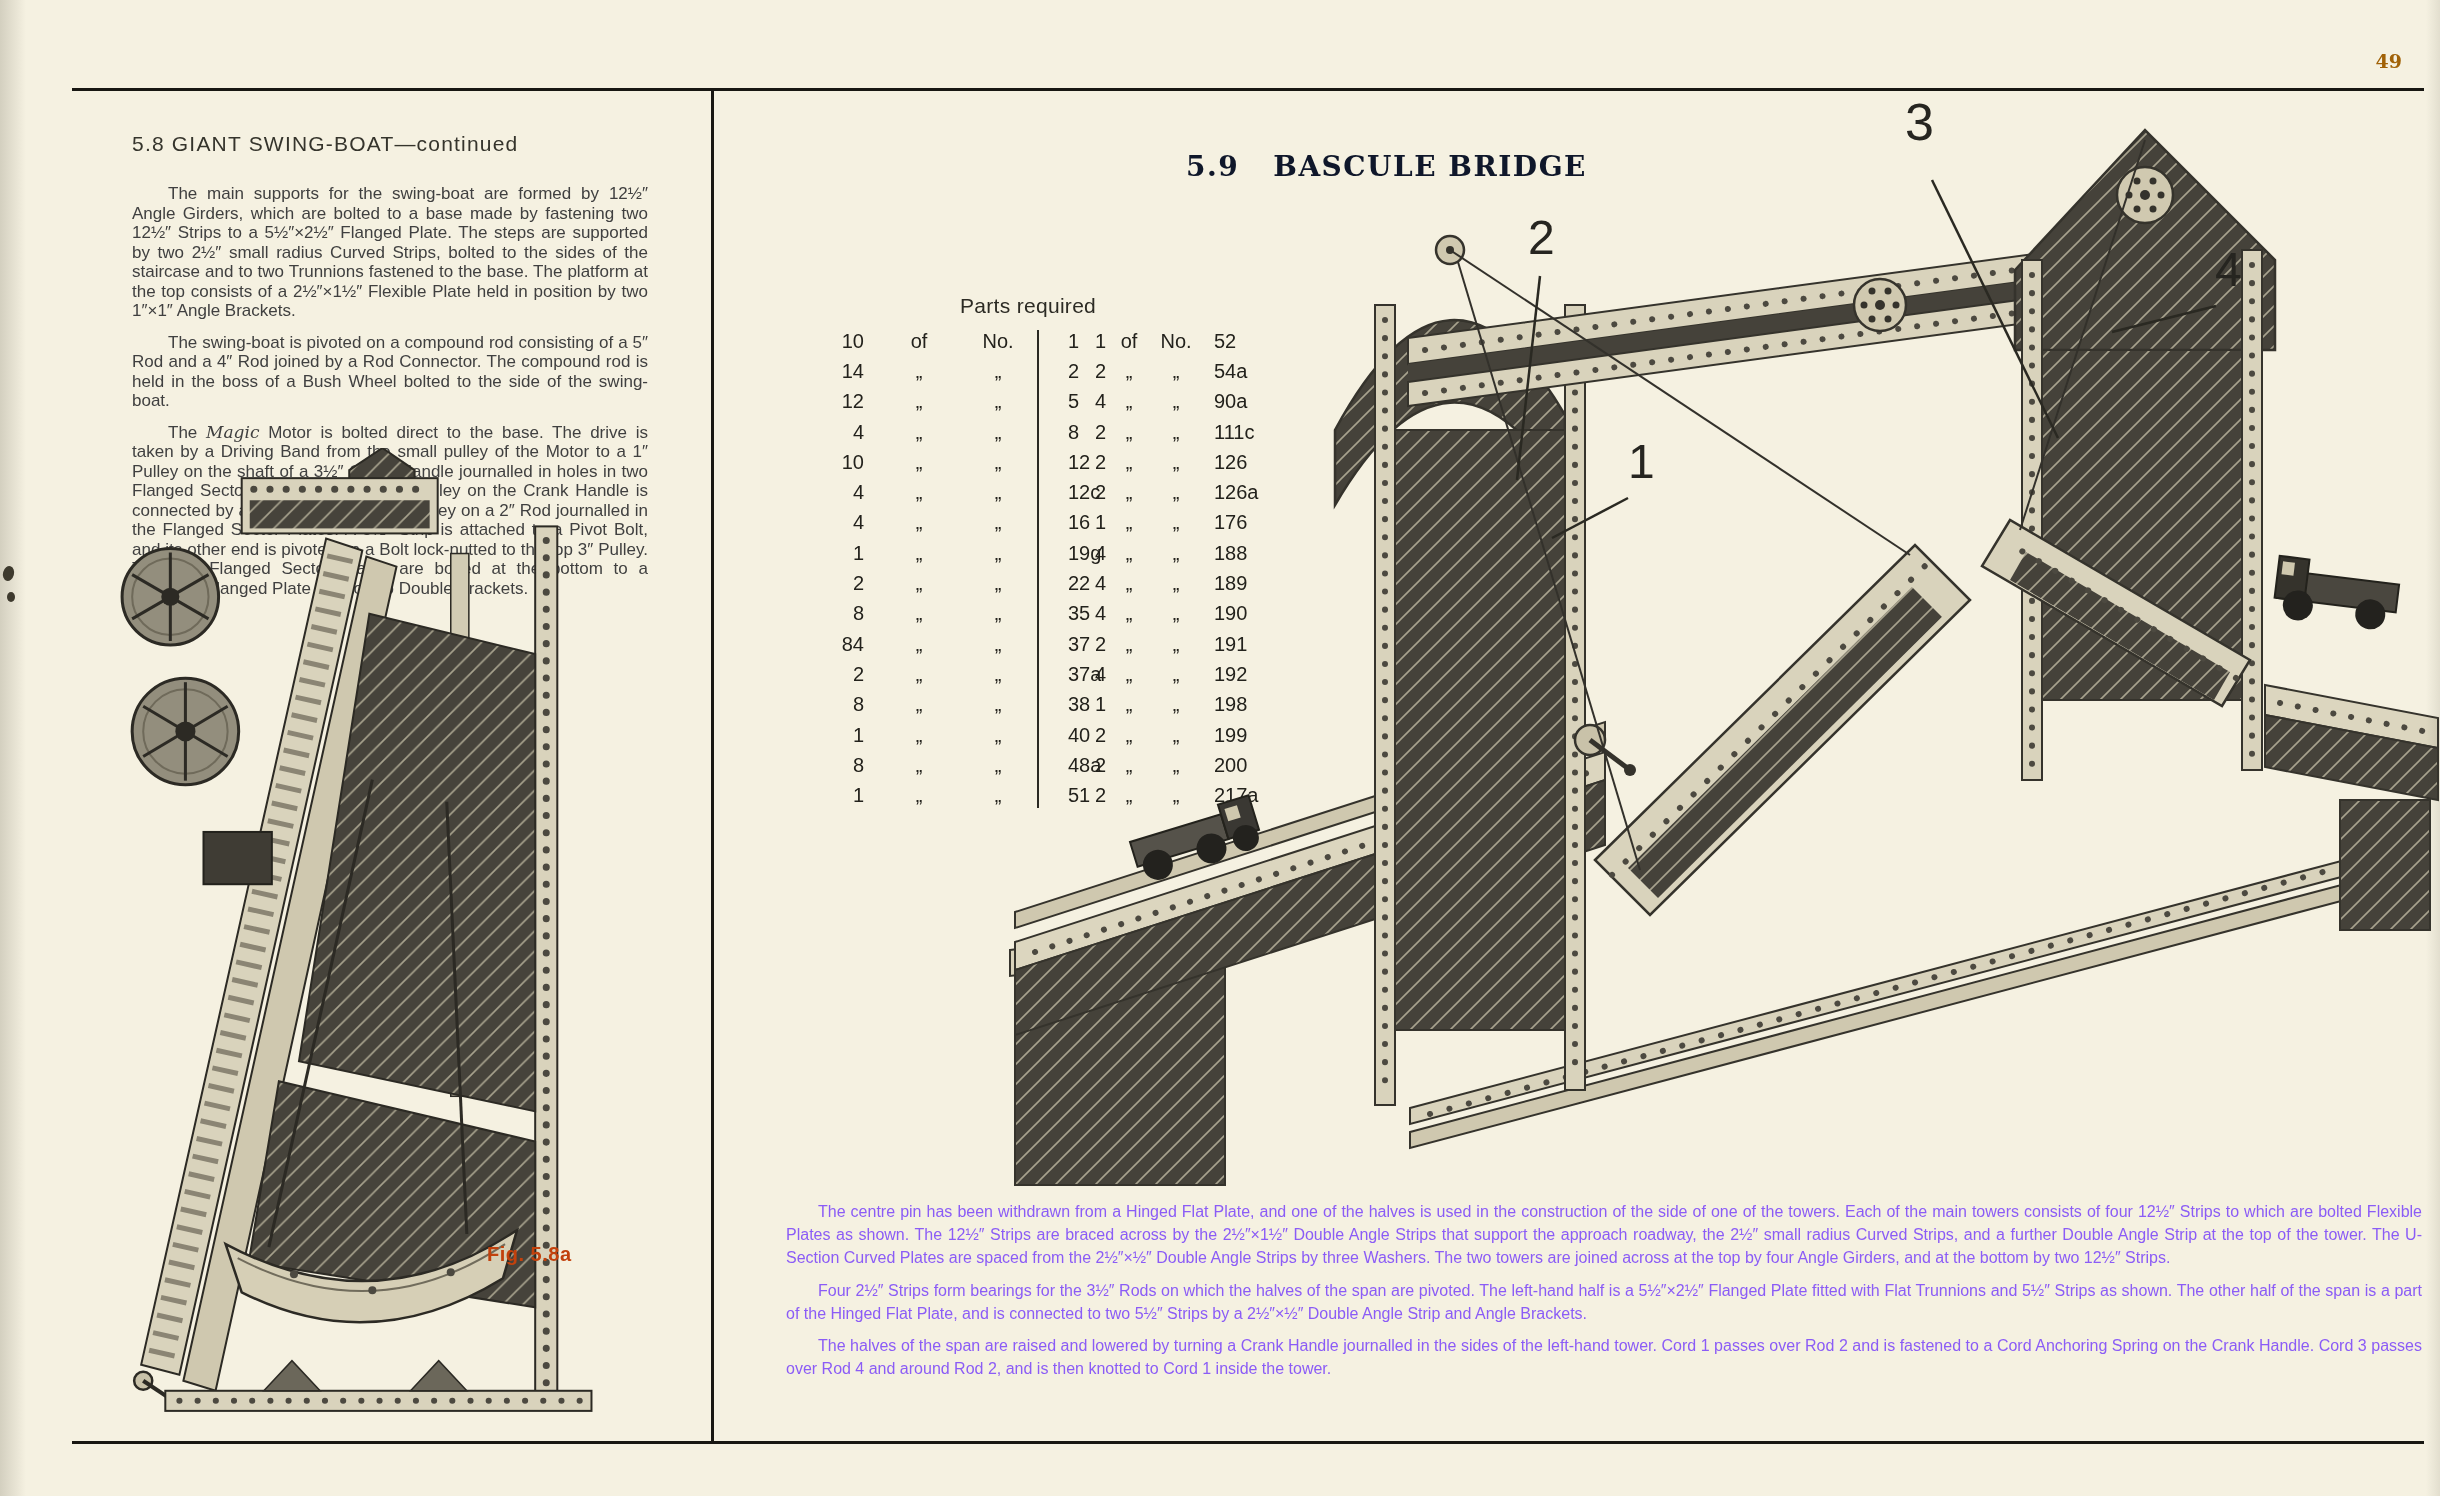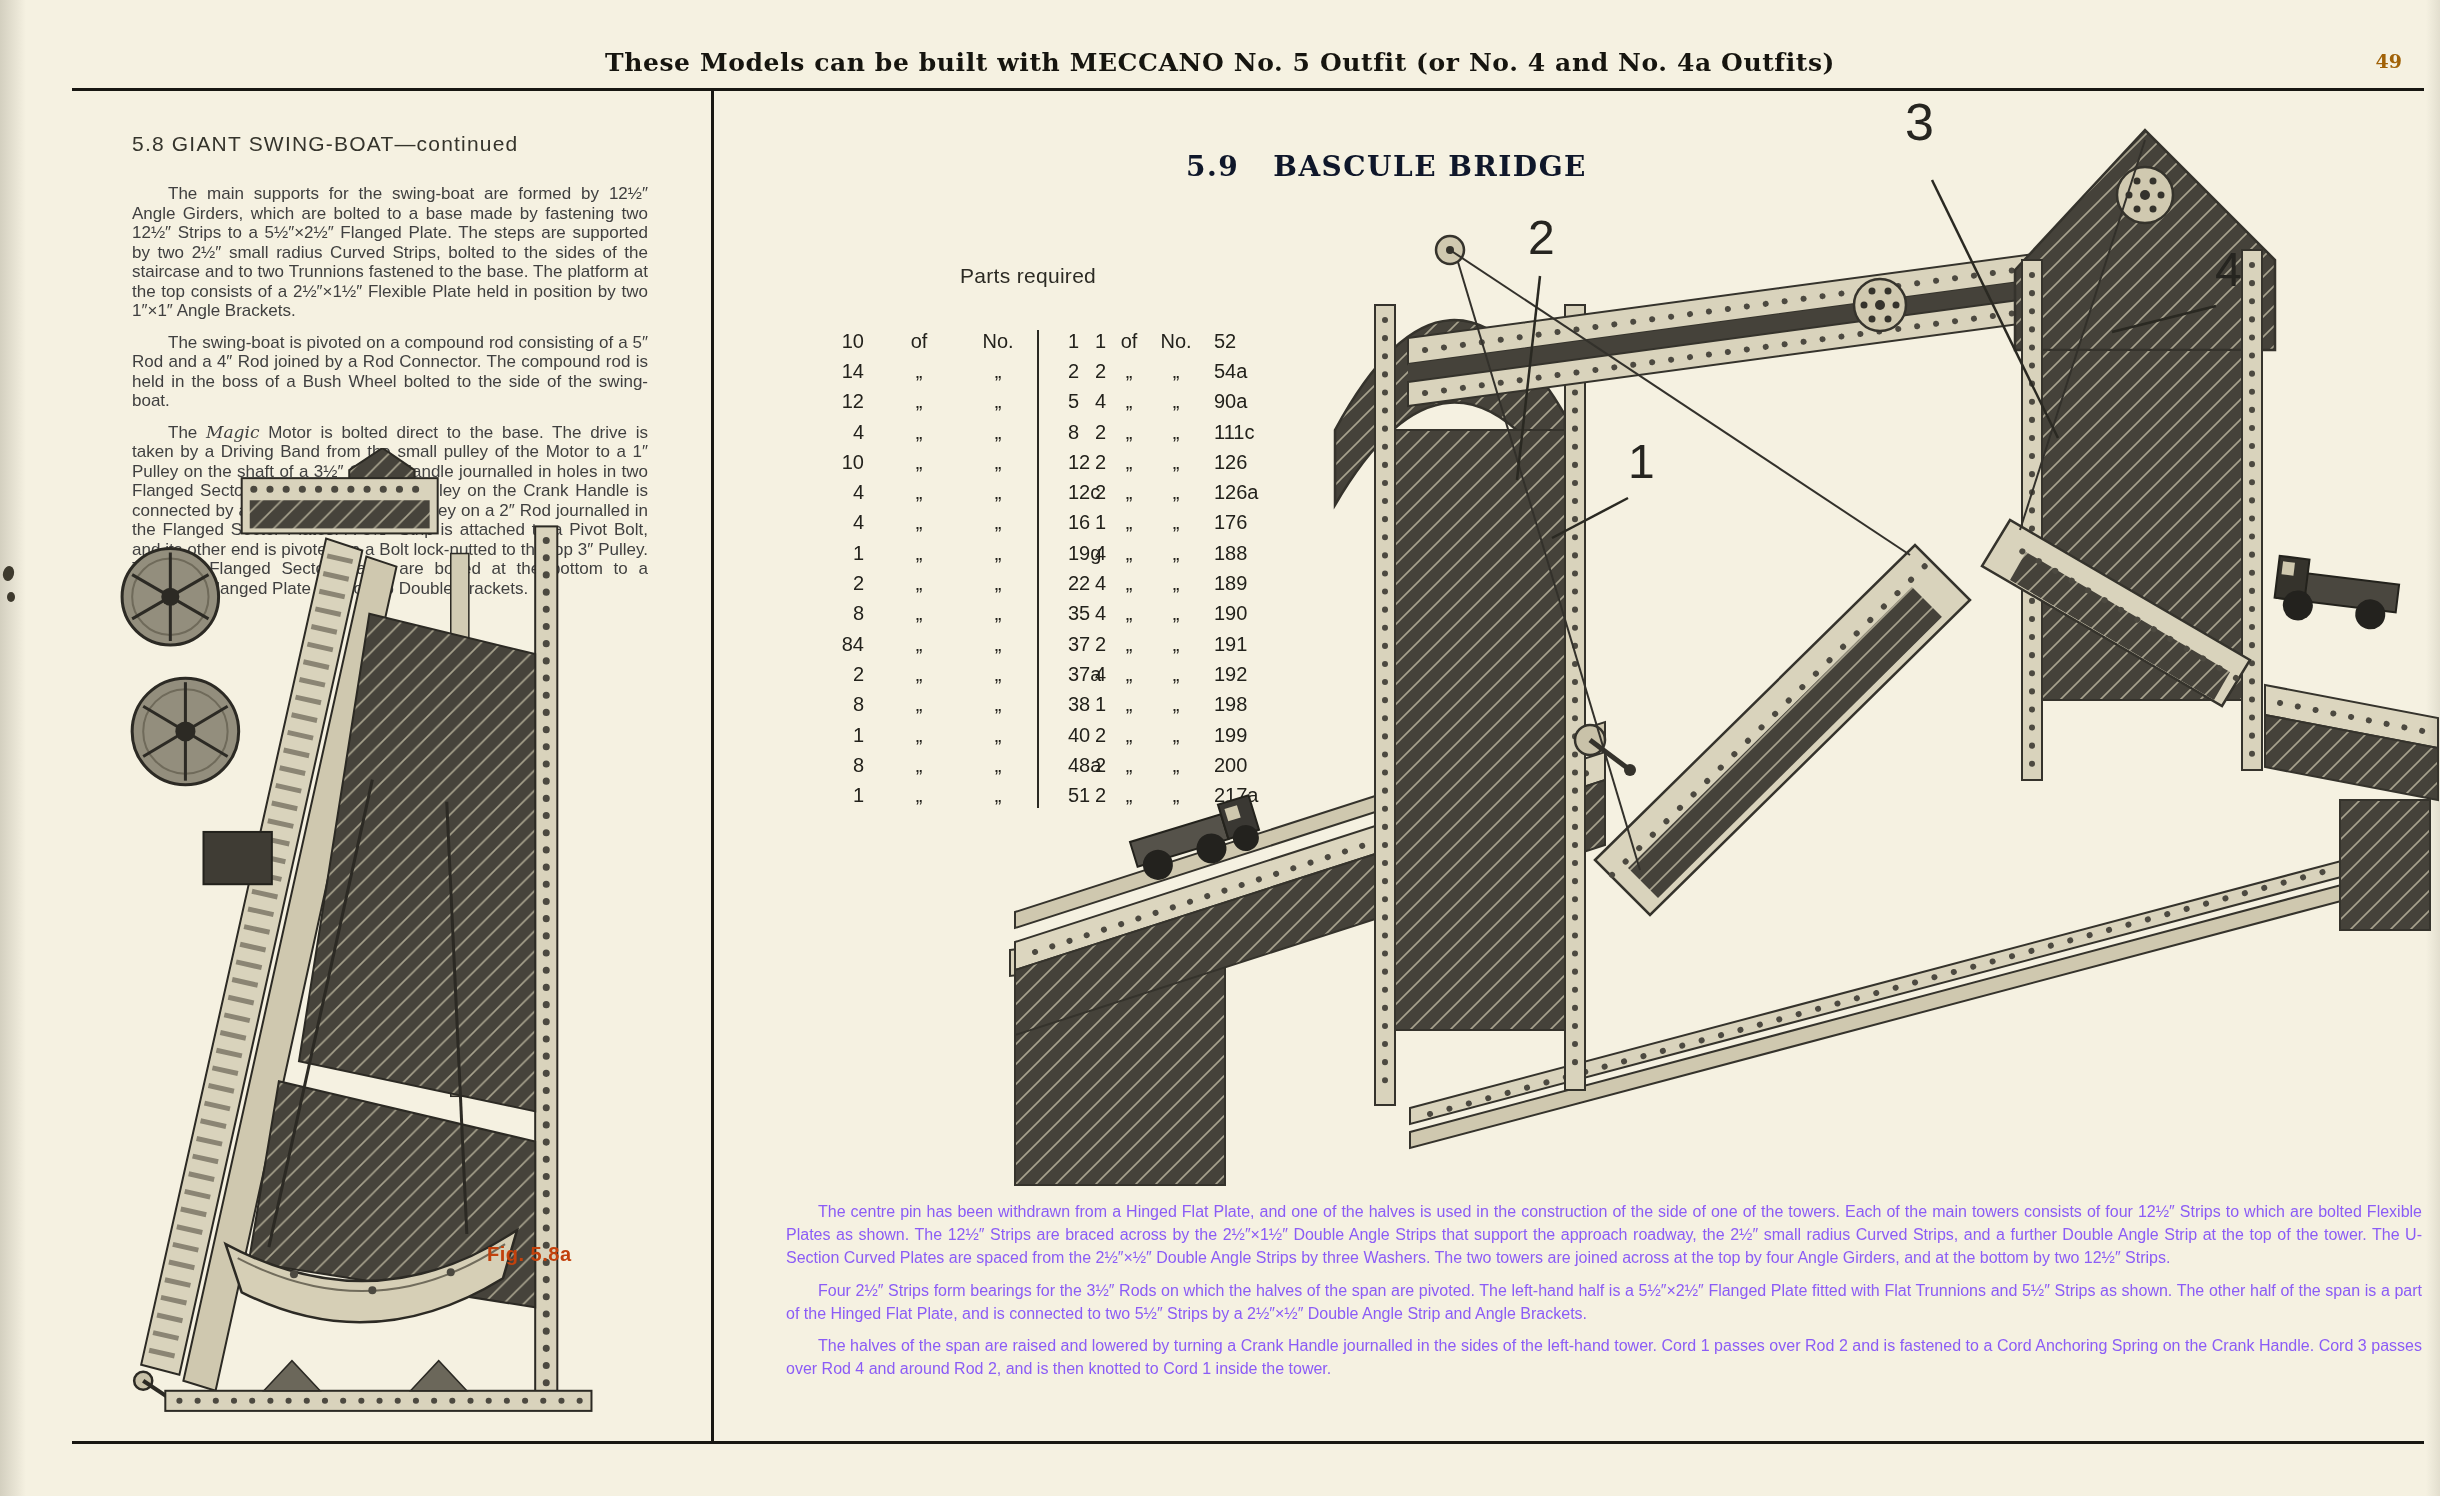--- a/index.html
+++ b/index.html
@@ -65,21 +65,21 @@
   }
 
   
   .sec-title-59{
     position:absolute;left:1186px;top:150px;
     font-family:"DejaVu Serif",serif;font-weight:700;
     font-size:28px;letter-spacing:1.5px;color:#0f172a;white-space:nowrap;
   }
   .sec-title-59 .t-num{margin-right:34px;}
   .parts-heading{
-    position:absolute;left:960px;top:264px;
+    position:absolute;left:960px;top:294px;
     font-size:21px;color:#2c2b24;letter-spacing:.3px;
   }
   .parts-col{position:absolute;top:326px;}
   .parts-col-left{left:816px;width:236px;}
   .parts-col-right{left:1070px;width:240px;}
   .parts-divider{position:absolute;left:1037px;top:330px;width:2px;height:478px;background:#2a2922;}
   .parts-row{
     display:grid;height:30.3px;align-items:center;
     font-size:20px;color:#23221c;
   }
@@ -106,21 +106,20 @@
     margin:0 0 9px 0;
     font-size:16px;line-height:23.2px;
     text-align:justify;text-indent:32px;color:#8b5cf6;
   }
 </style>
 </head>
 <body>
 
 <div class="page">
 
-  <div class="header-title">These Models can be built with MECCANO No. 5 Outfit (or No. 4 and No. 4a Outfits)</div>
   <div class="page-number">49</div>
   <div class="rule rule-top"></div>
   <div class="rule rule-bottom"></div>
   <div class="rule rule-vdivider"></div>
   <div class="blemish blem1"></div>
   <div class="blemish blem2"></div>
 
   <div class="left-col">
     <h2 class="sec-title-58">5.8  GIANT SWING-BOAT—continued</h2>
     <p>The main supports for the swing-boat are formed by 12½″ Angle Girders, which are bolted to a base made by fastening two 12½″ Strips to a 5½″×2½″ Flanged Plate. The steps are supported by two 2½″ small radius Curved Strips, bolted to the sides of the staircase and to two Trunnions fastened to the base. The platform at the top consists of a 2½″×1½″ Flexible Plate held in position by two 1″×1″ Angle Brackets.</p>

